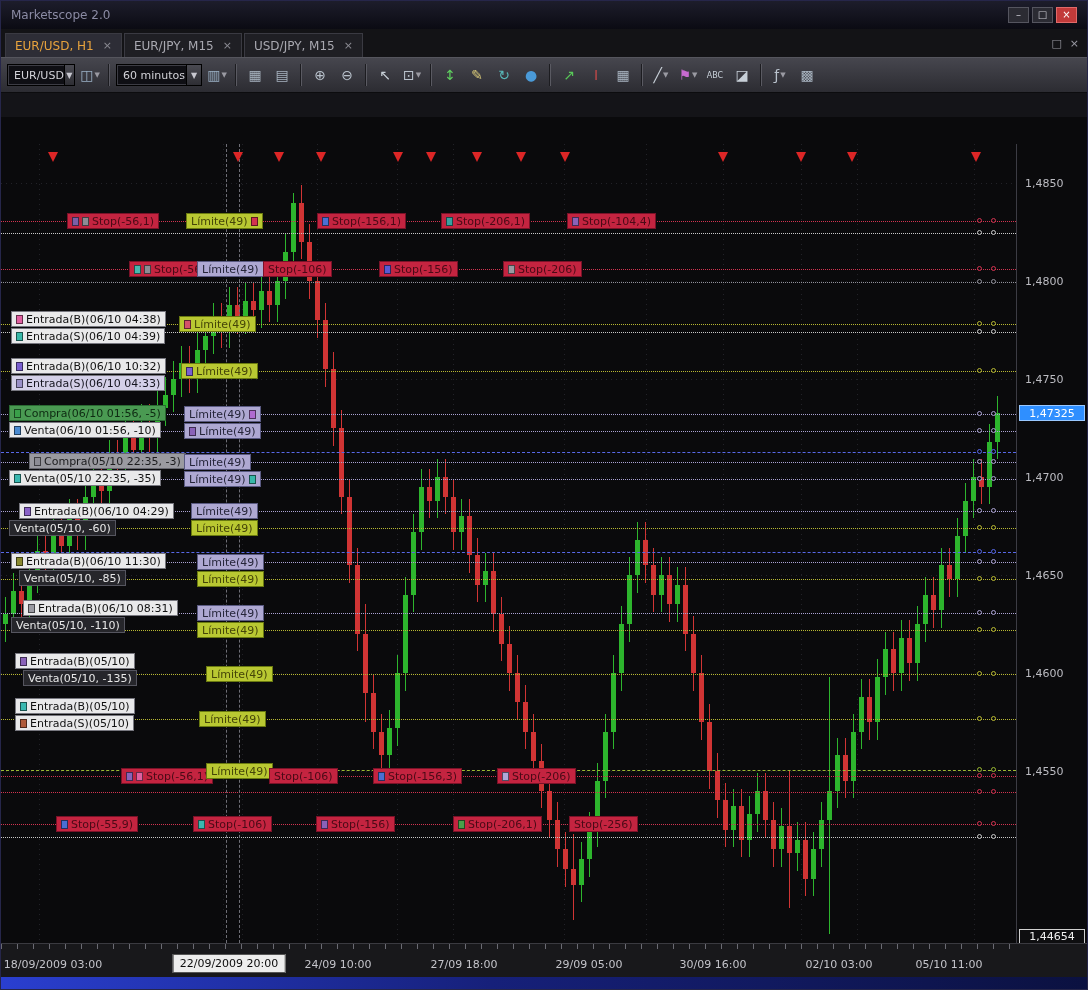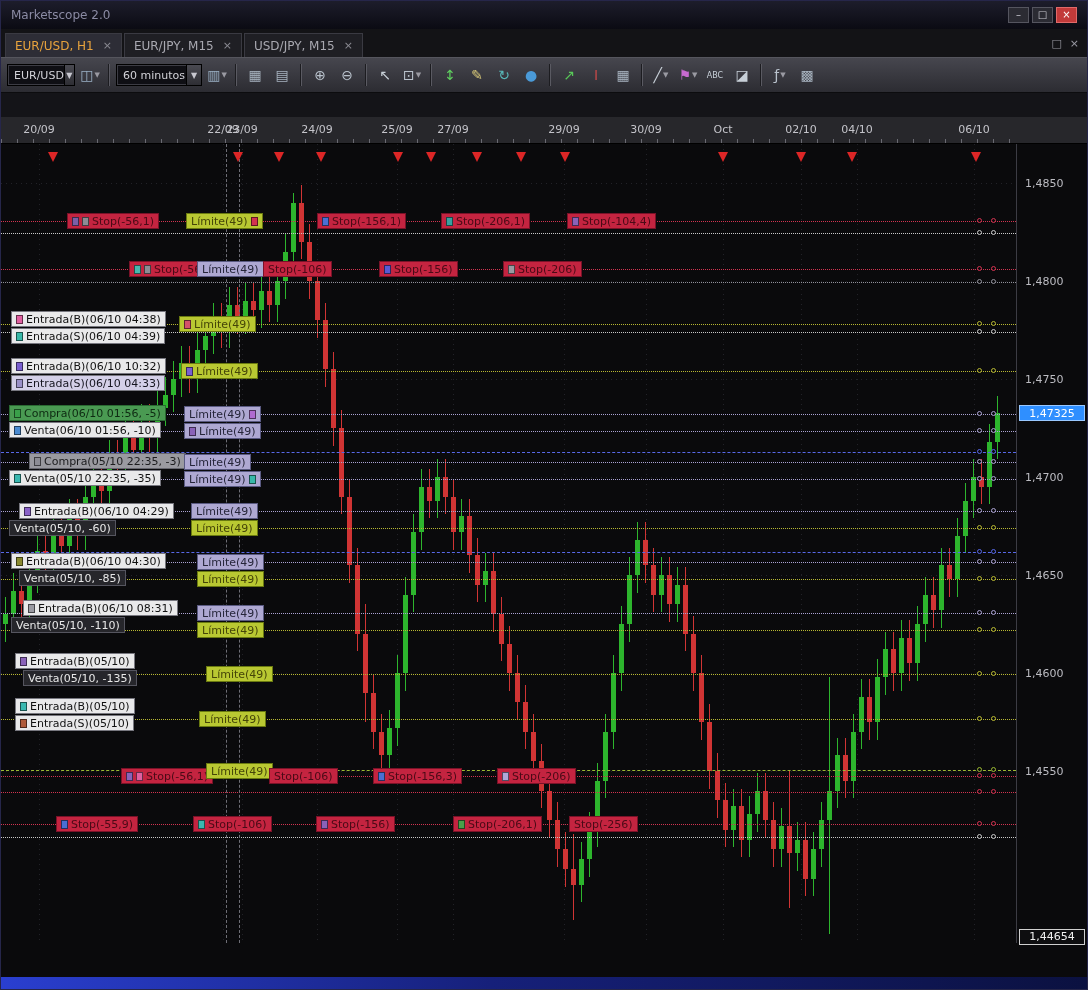--- a/index.html
+++ b/index.html
@@ -182,34 +182,20 @@
       <div class="tbtn">
         <span style="color: rgb(185, 194, 204);">ƒ</span>
         <span class="dd">▼</span>
       </div>
       <div class="tbtn">
         <span style="color: rgb(168, 180, 192);">▩</span>
       </div>
     </div>
 
   <div class="chart">
-    <div class="top-axis" id="topAxis">
-        <div class="axis-date" style="left: 38px;">20/09</div>
-        <div class="axis-date" style="left: 222px;">22/09</div>
-        <div class="axis-date" style="left: 241px;">23/09</div>
-        <div class="axis-date" style="left: 316px;">24/09</div>
-        <div class="axis-date" style="left: 396px;">25/09</div>
-        <div class="axis-date" style="left: 452px;">27/09</div>
-        <div class="axis-date" style="left: 563px;">29/09</div>
-        <div class="axis-date" style="left: 645px;">30/09</div>
-        <div class="axis-date" style="left: 722px;">Oct</div>
-        <div class="axis-date" style="left: 800px;">02/10</div>
-        <div class="axis-date" style="left: 856px;">04/10</div>
-        <div class="axis-date" style="left: 973px;">06/10</div>
-      </div>
     <div class="plot" id="plot">
         <div class="gridv" style="left: 38px;"></div>
         <div class="gridv" style="left: 222px;"></div>
         <div class="gridv" style="left: 241px;"></div>
         <div class="gridv" style="left: 316px;"></div>
         <div class="gridv" style="left: 396px;"></div>
         <div class="gridv" style="left: 452px;"></div>
         <div class="gridv" style="left: 563px;"></div>
         <div class="gridv" style="left: 645px;"></div>
         <div class="gridv" style="left: 722px;"></div>
@@ -669,21 +655,21 @@
           <span>Límite(49)</span>
         </div>
         <div class="lbl sell-dark" style="left: 8px; top: 376px;">
           <span>Venta(05/10, -60)</span>
         </div>
         <div class="lbl lim-green" style="left: 190px; top: 376px;">
           <span>Límite(49)</span>
         </div>
         <div class="lbl entry" style="left: 10px; top: 409px;">
           <div class="chip" style="background: rgb(138, 138, 48);"></div>
-          <span>Entrada(B)(06/10 04:30)</span>
+          <span>Entrada(B)(06/10 11:30)</span>
         </div>
         <div class="lbl lim-lav" style="left: 196px; top: 410px;">
           <span>Límite(49)</span>
         </div>
         <div class="lbl sell-dark" style="left: 18px; top: 426px;">
           <span>Venta(05/10, -85)</span>
         </div>
         <div class="lbl lim-green" style="left: 196px; top: 427px;">
           <span>Límite(49)</span>
         </div>
@@ -764,16 +750,26 @@
         <div class="price-label" style="top: 39px;">1,4850</div>
         <div class="price-label" style="top: 137px;">1,4800</div>
         <div class="price-label" style="top: 235px;">1,4750</div>
         <div class="price-label" style="top: 333px;">1,4700</div>
         <div class="price-label" style="top: 431px;">1,4650</div>
         <div class="price-label" style="top: 529px;">1,4600</div>
         <div class="price-label" style="top: 627px;">1,4550</div>
         <div class="price-current" style="top: 269px; background: rgb(47, 143, 255);">1,47325</div>
         <div class="price-low" style="top: 793px;">1,44654</div>
       </div>
+    <div class="bottom-axis" id="bottomAxis">
+        <div class="baxis-label" style="left: 52px;">18/09/2009 03:00</div>
+        <div class="baxis-label highlight" style="left: 228px;">22/09/2009 20:00</div>
+        <div class="baxis-label" style="left: 337px;">24/09 10:00</div>
+        <div class="baxis-label" style="left: 463px;">27/09 18:00</div>
+        <div class="baxis-label" style="left: 588px;">29/09 05:00</div>
+        <div class="baxis-label" style="left: 712px;">30/09 16:00</div>
+        <div class="baxis-label" style="left: 838px;">02/10 03:00</div>
+        <div class="baxis-label" style="left: 948px;">05/10 11:00</div>
+      </div>
   </div>
 
   <div class="status-strip"></div>
 </div>
 
 </body></html>

